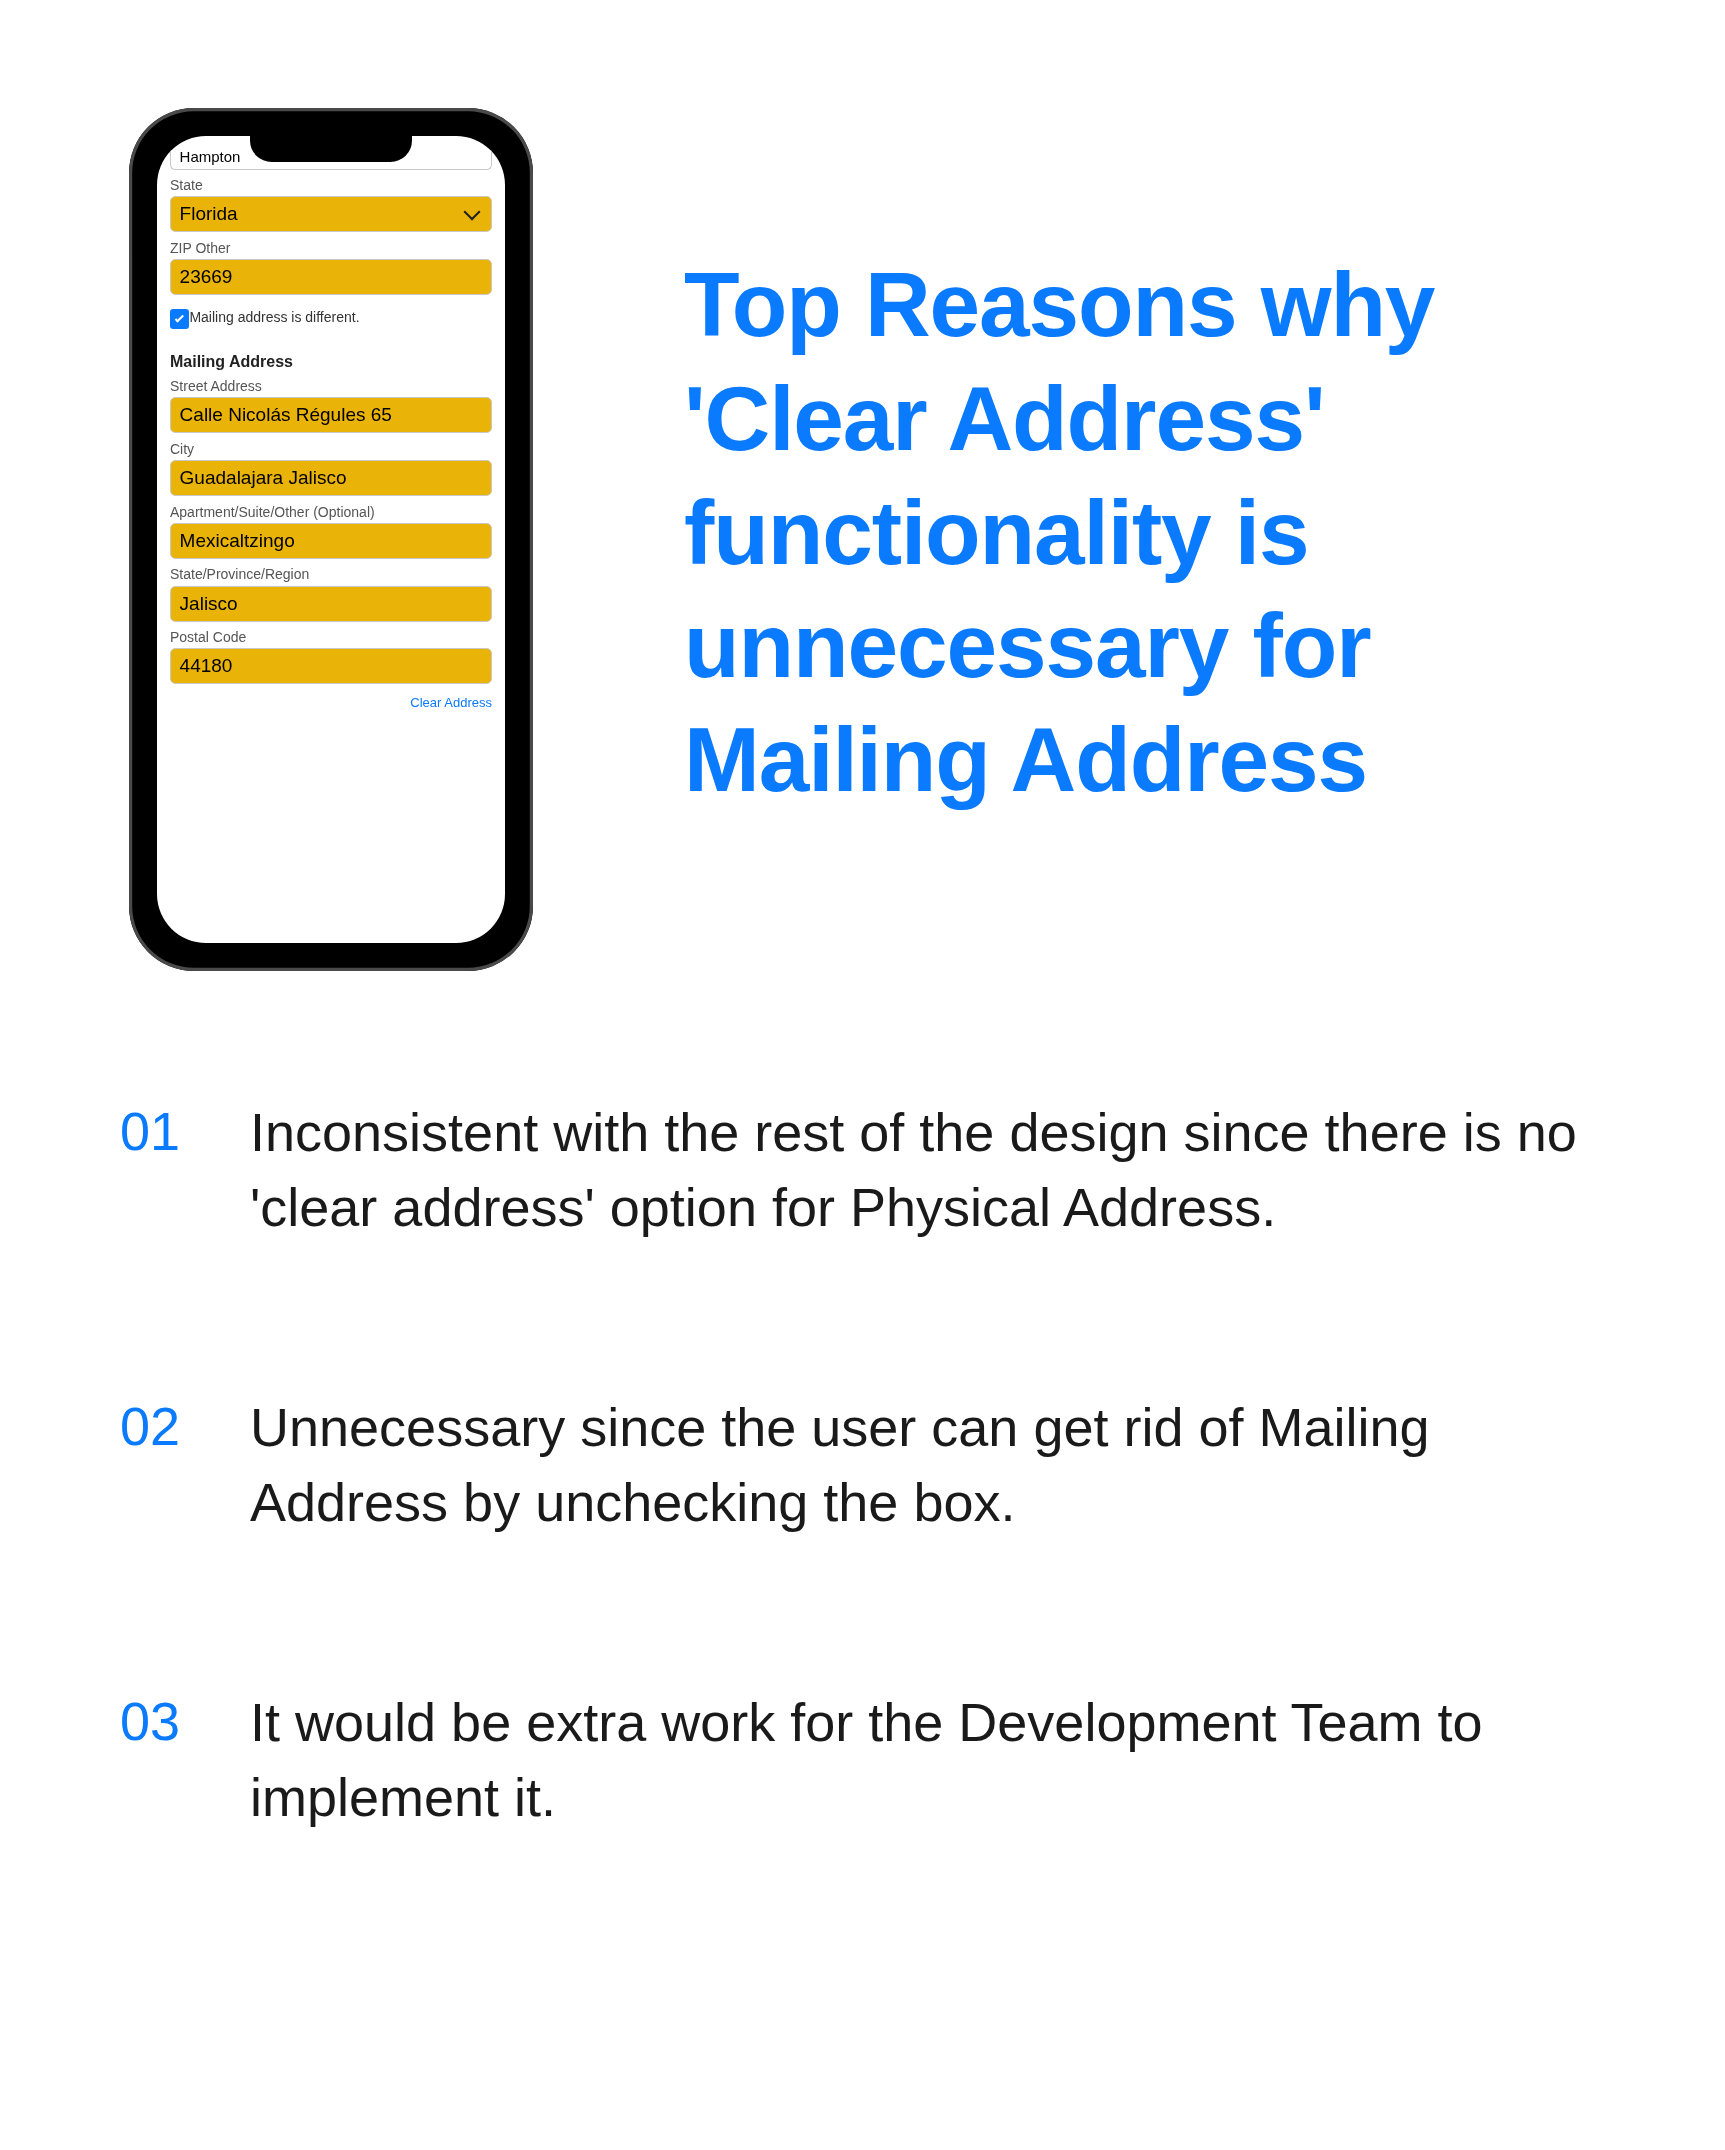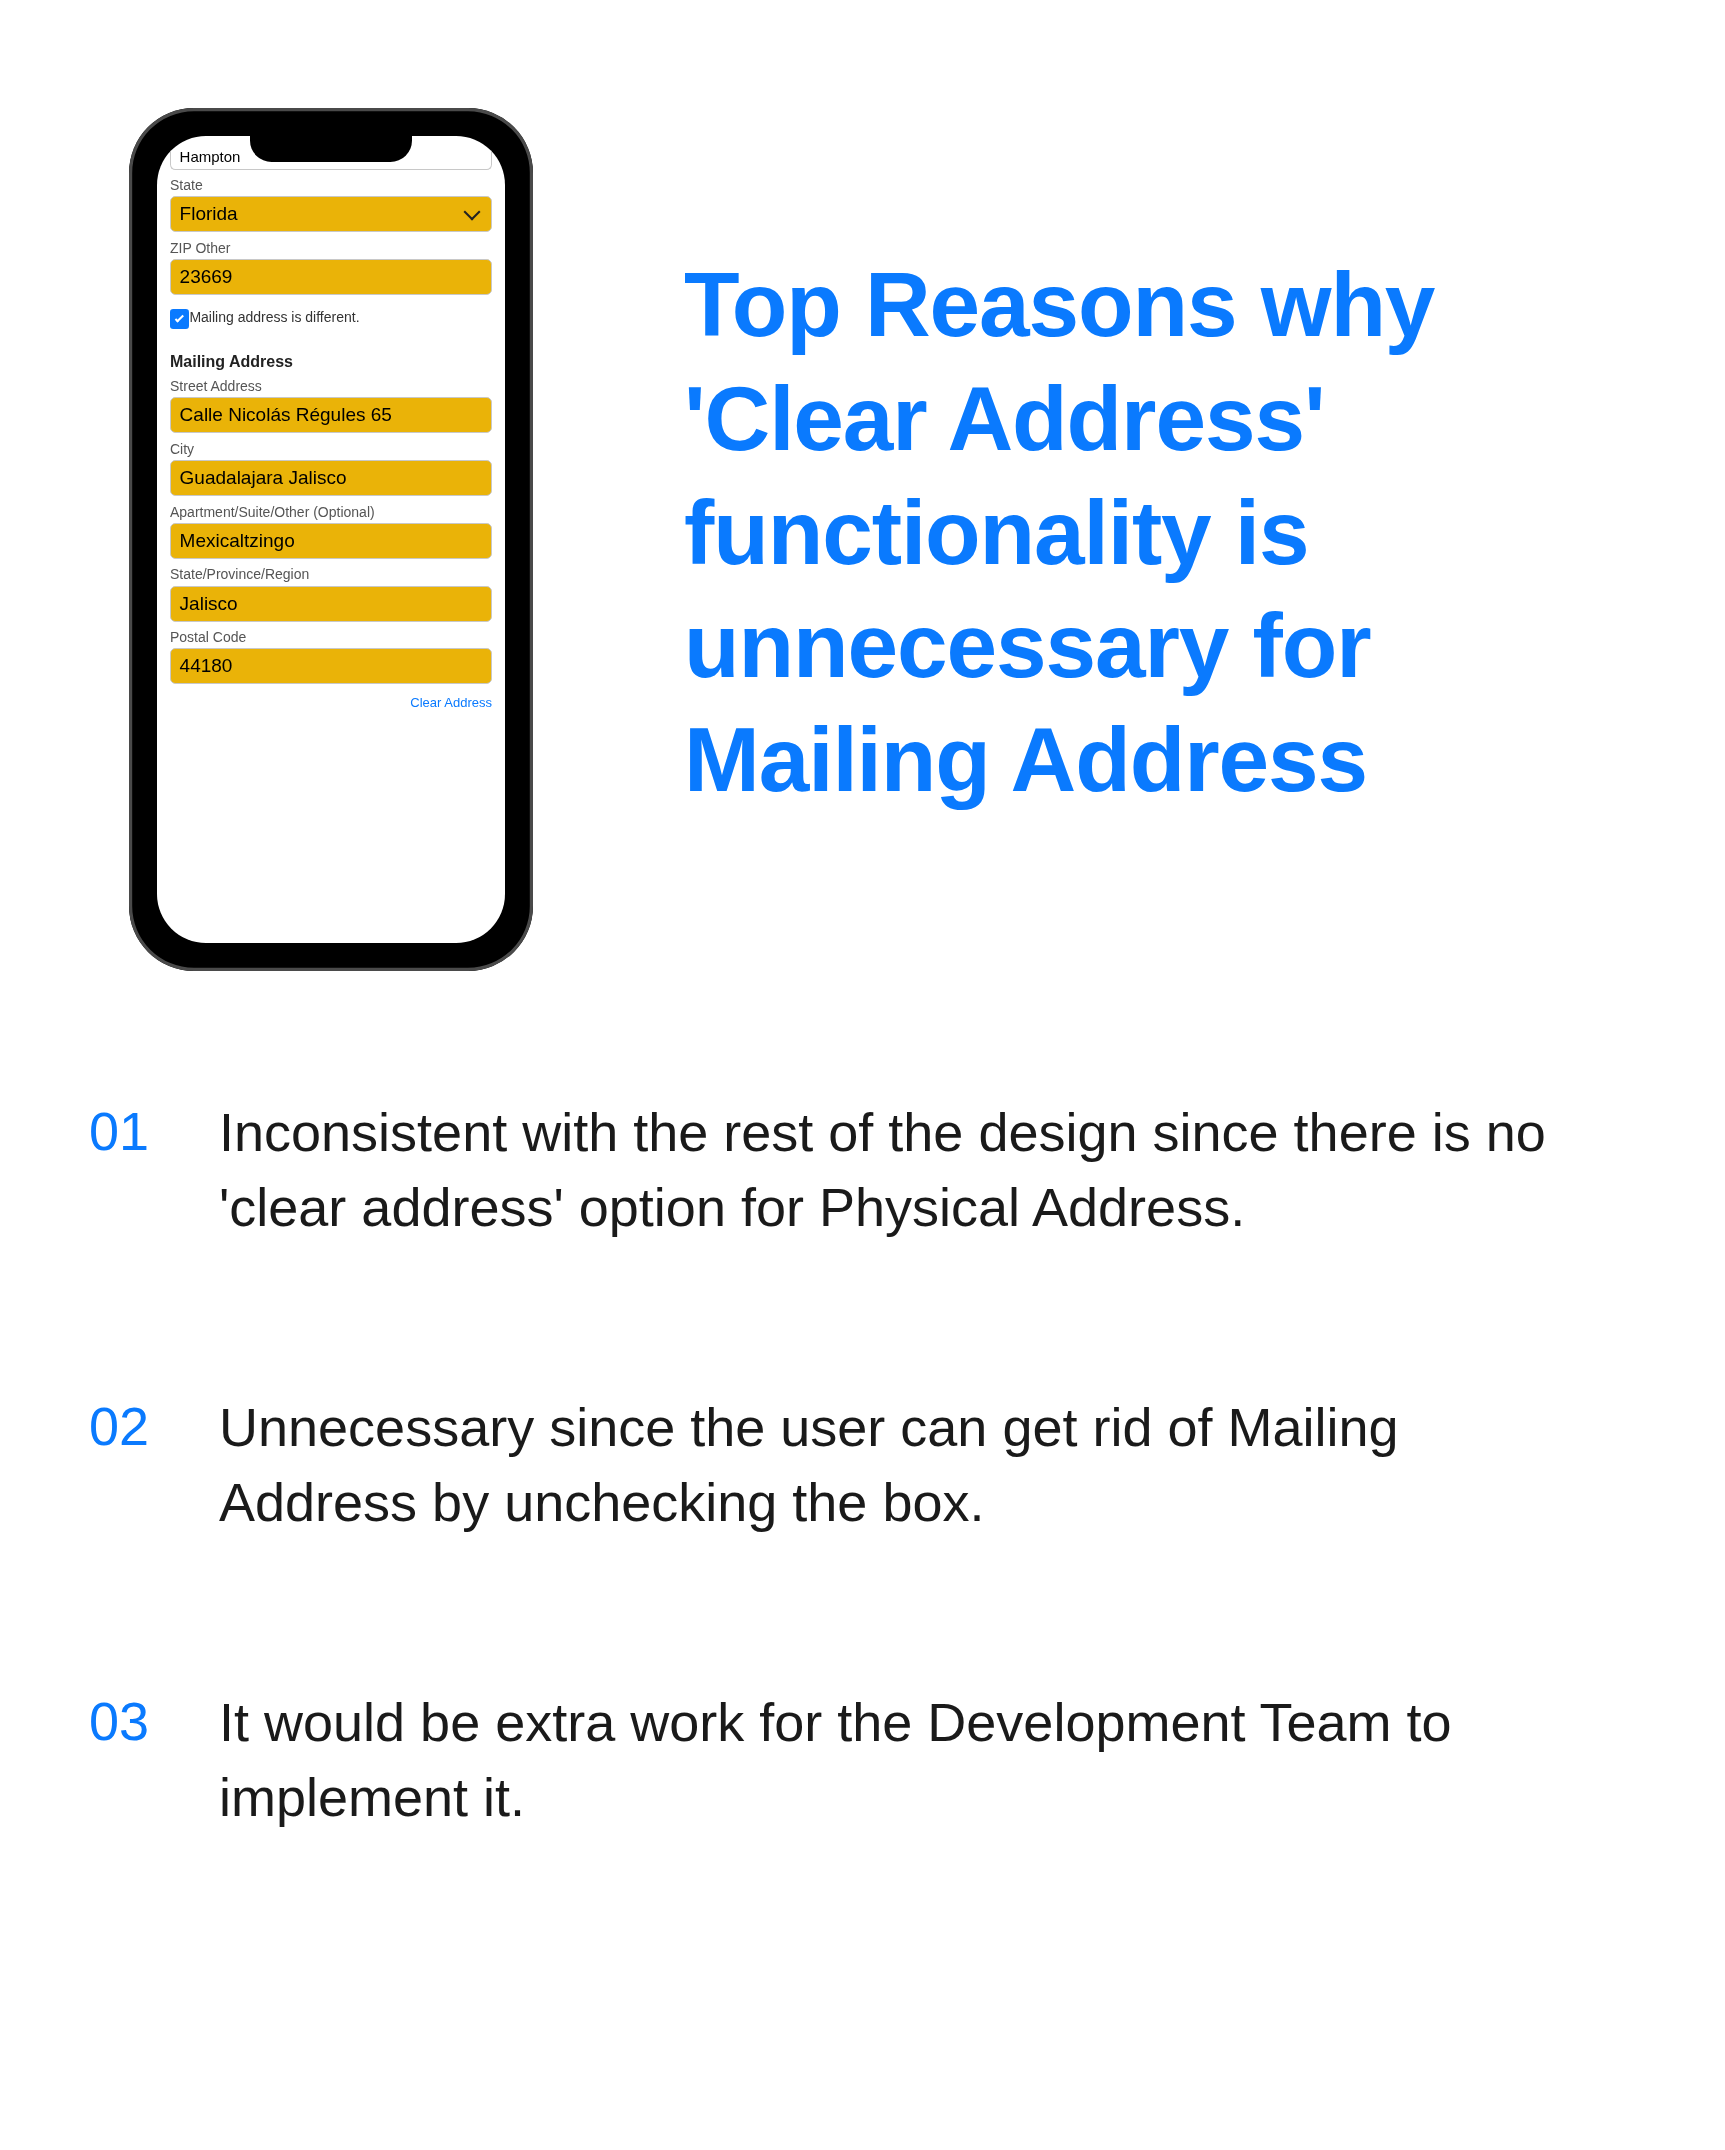--- a/index.html
+++ b/index.html
@@ -154,21 +154,21 @@
   .headline h1 {
     font-size: 91px;
     line-height: 1.25;
     font-weight: 700;
     color: #0a7afe;
     letter-spacing: -1.1px;
   }
 
   
   .reasons {
-    padding: 124px 140px 0 89px;
+    padding: 124px 140px 0 120px;
   }
   .reason {
     display: flex;
     flex-direction: row;
     gap: 49px;
     margin-bottom: 146px;
   }
   .reason:last-child { margin-bottom: 0; }
   .reason-num {
     font-size: 54px;

